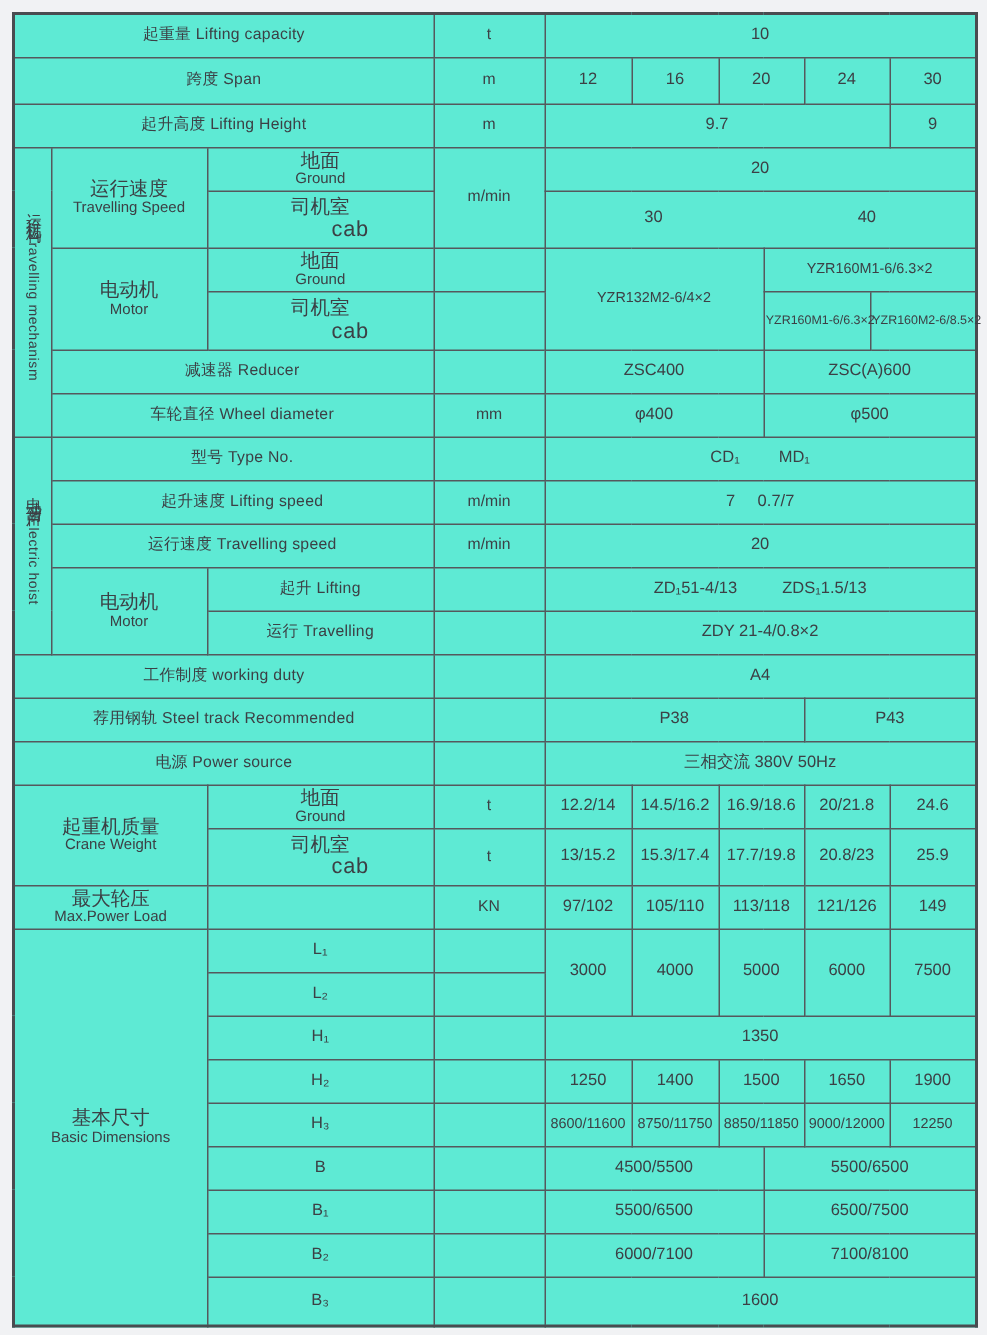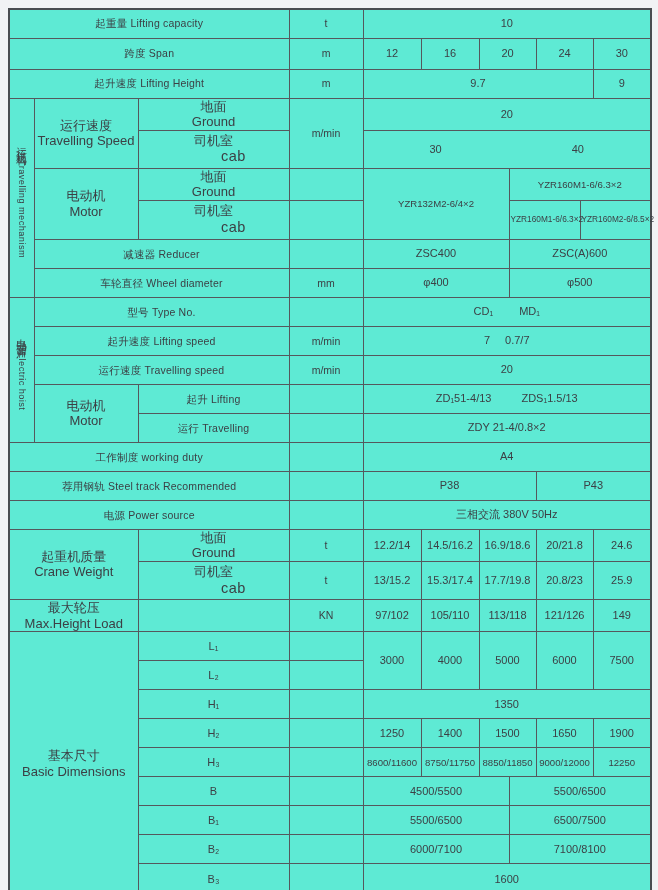--- a/index.html
+++ b/index.html
@@ -19,21 +19,21 @@
     text-align:center;vertical-align:middle;
     font-size:11px;line-height:1.2;padding:0 1px;
     white-space:nowrap;
   }
   tr{height:29px;}
   tr.rh31{height:31px;} tr.rh38{height:38px;} tr.rh39{height:39px;} tr.rh27{height:33px;}
   .lab{font-size:10.5px;letter-spacing:0.2px;}
   .unit{font-size:10.5px;}
   .lbl2 span{display:block;}
   .zh{font-size:13px;}
-  .en{font-size:13px;}
+  .en{font-size:10px;}
   .cabtxt{font-size:14.5px;letter-spacing:0.5px;padding-left:40px;}
   .group{padding:0;}
   .vtext{display:inline-flex;flex-direction:column;align-items:center;gap:10px;}
   .vzh{writing-mode:vertical-rl;text-orientation:upright;font-size:10.5px;letter-spacing:3px;}
   .ven{writing-mode:vertical-rl;text-orientation:sideways;font-size:9.3px;letter-spacing:0.4px;}
   .halves{display:flex;width:100%;}
   .halves>span{flex:1;text-align:center;}
   .pair{display:flex;justify-content:center;align-items:flex-start;}
   .gap-sm{gap:15px;} .gap-md{gap:26px;} .gap-lg{gap:30px;}
   .small{font-size:8.3px;}
@@ -69,21 +69,21 @@
     <td colspan="3" class="lab">跨度 Span</td>
     <td class="unit">m</td>
     <td>12</td>
     <td>16</td>
     <td colspan="2">20</td>
     <td colspan="2">24</td>
     <td>30</td>
   </tr>
 
   <tr>
-    <td colspan="3" class="lab">起升速度 Lifting Height</td>
+    <td colspan="3" class="lab">起升高度 Lifting Height</td>
     <td class="unit">m</td>
     <td colspan="6">9.7</td>
     <td>9</td>
   </tr>
 
   <tr>
     <td rowspan="6" class="group">
       <div class="vtext">
         <span class="vzh">运行机构</span>
         <span class="ven">Travelling mechanism</span>
@@ -273,21 +273,21 @@
     <td>15.3/17.4</td>
     <td colspan="2">17.7/19.8</td>
     <td colspan="2">20.8/23</td>
     <td>25.9</td>
   </tr>
 
   <tr>
     <td colspan="2">
       <div class="lbl2">
         <span class="zh">最大轮压</span>
-        <span class="en">Max.Height Load</span>
+        <span class="en">Max.Power Load</span>
       </div>
     </td>
     <td></td>
     <td class="unit">KN</td>
     <td>97/102</td>
     <td>105/110</td>
     <td colspan="2">113/118</td>
     <td colspan="2">121/126</td>
     <td>149</td>
   </tr>

